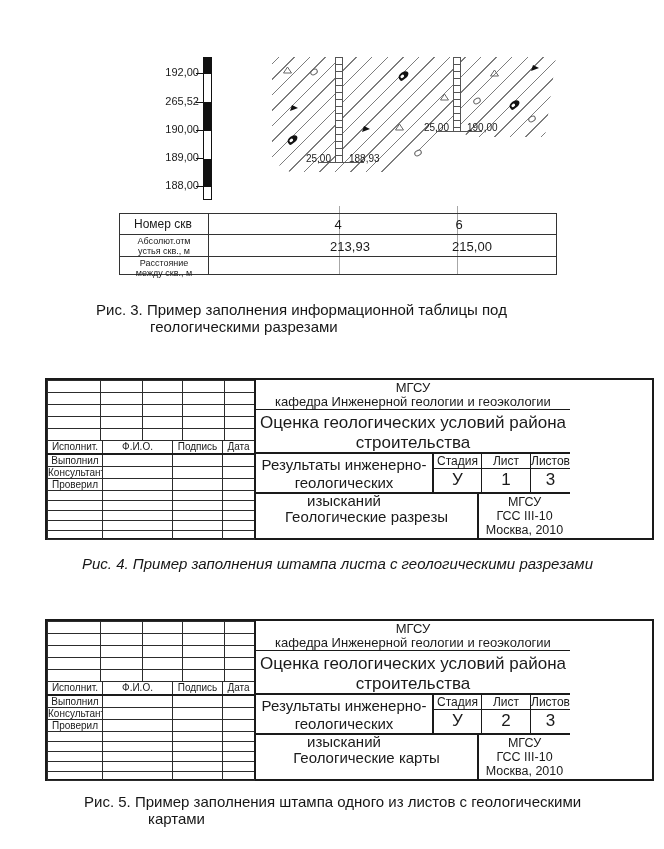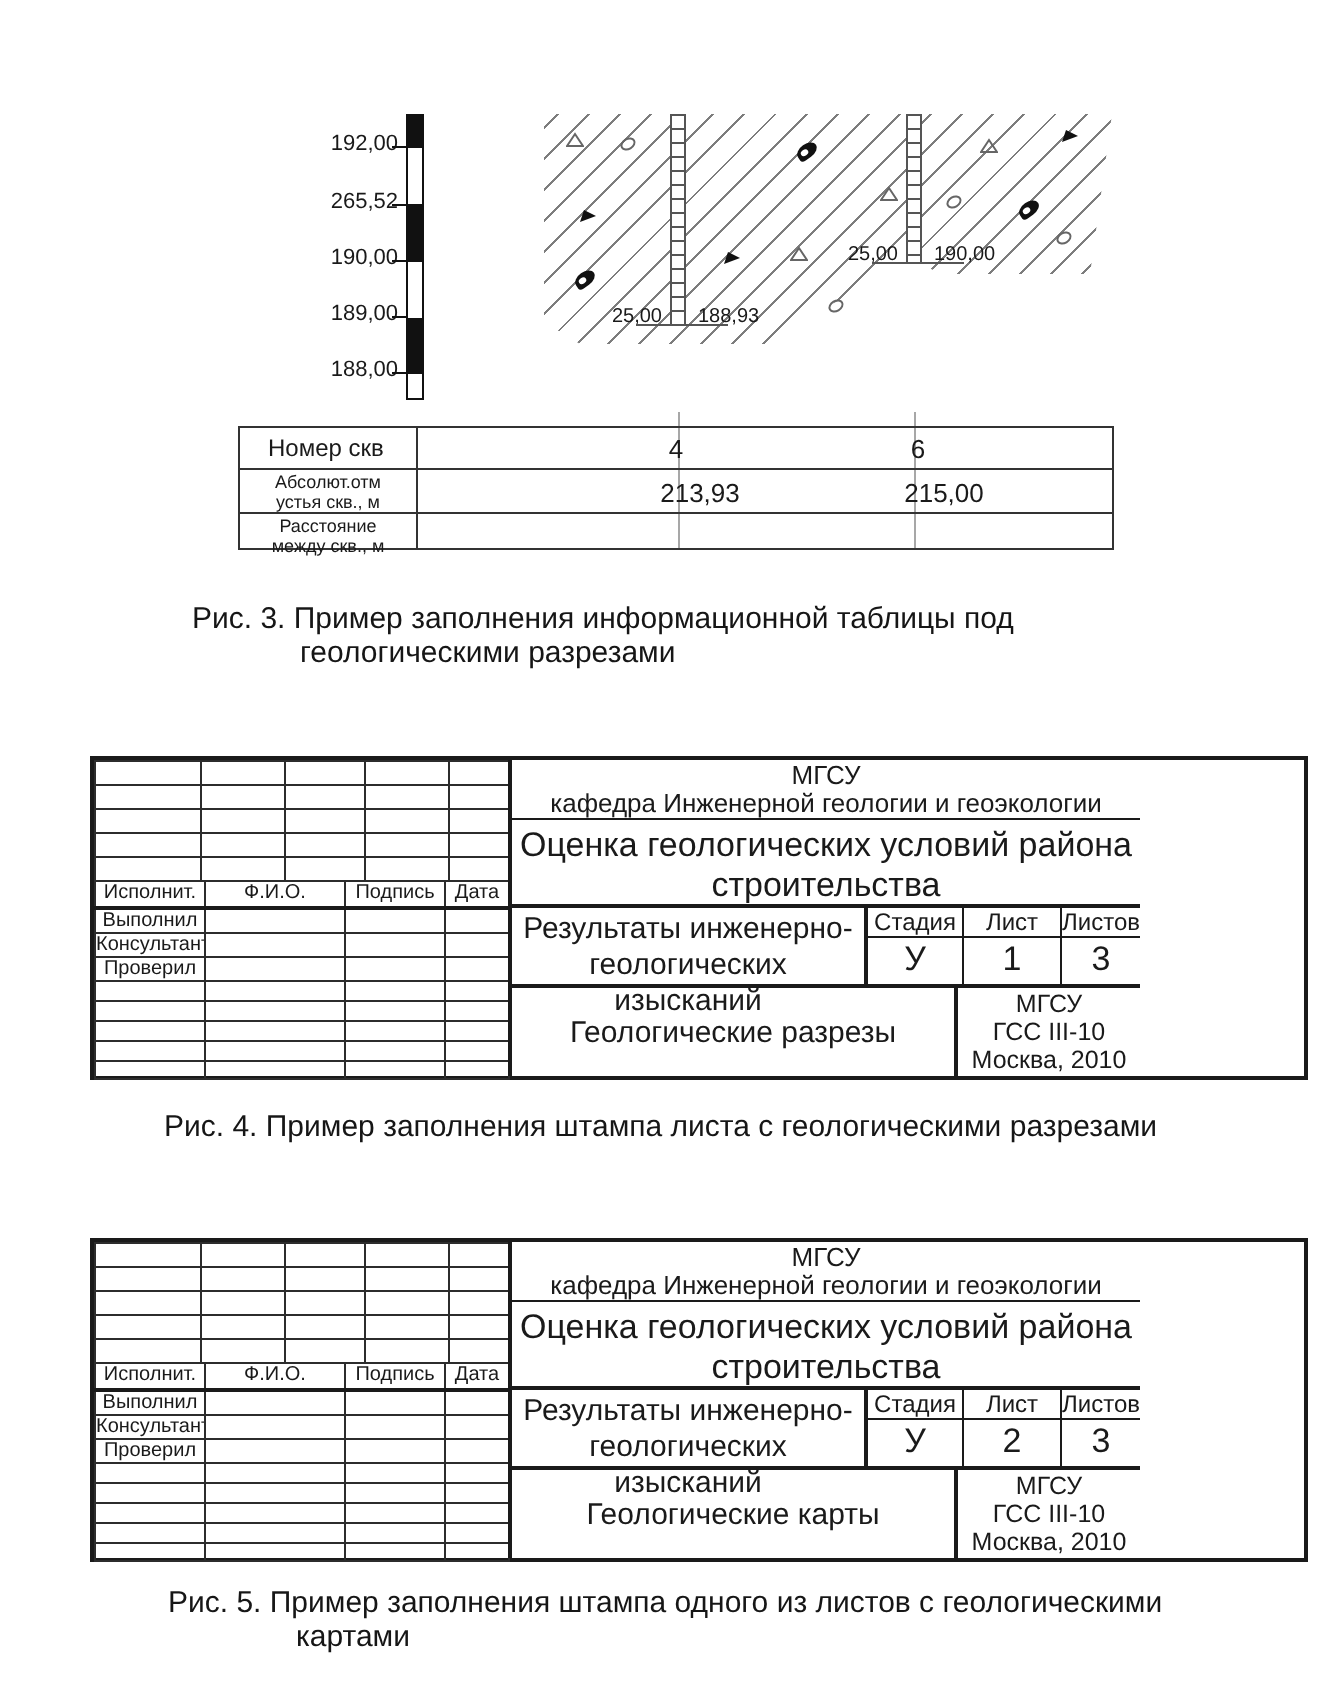--- a/index.html
+++ b/index.html
@@ -308,21 +308,21 @@
         <div class="content-cell">Геологические разрезы</div>
         <div class="footer-cell">
           <div>МГСУ</div>
           <div>ГСС III-10</div>
           <div>Москва, 2010</div>
         </div>
       </div>
     </div>
   </div>
 
-  <div class="caption" style="left:82px;top:555px;">Рис. 4. Пример заполнения штампа листа с геологическими разрезами</div>
+  <div class="caption" style="left:82px;top:555px;font-style:italic;">Рис. 4. Пример заполнения штампа листа с геологическими разрезами</div>
 
   <div class="stamp" id="stamp2" style="top:619px;">
     <table class="grid-upper">
       <colgroup>
           <col style="width:53px">
           <col style="width:42px">
           <col style="width:40px">
           <col style="width:42px">
           <col style="width:30px">
         </colgroup>

